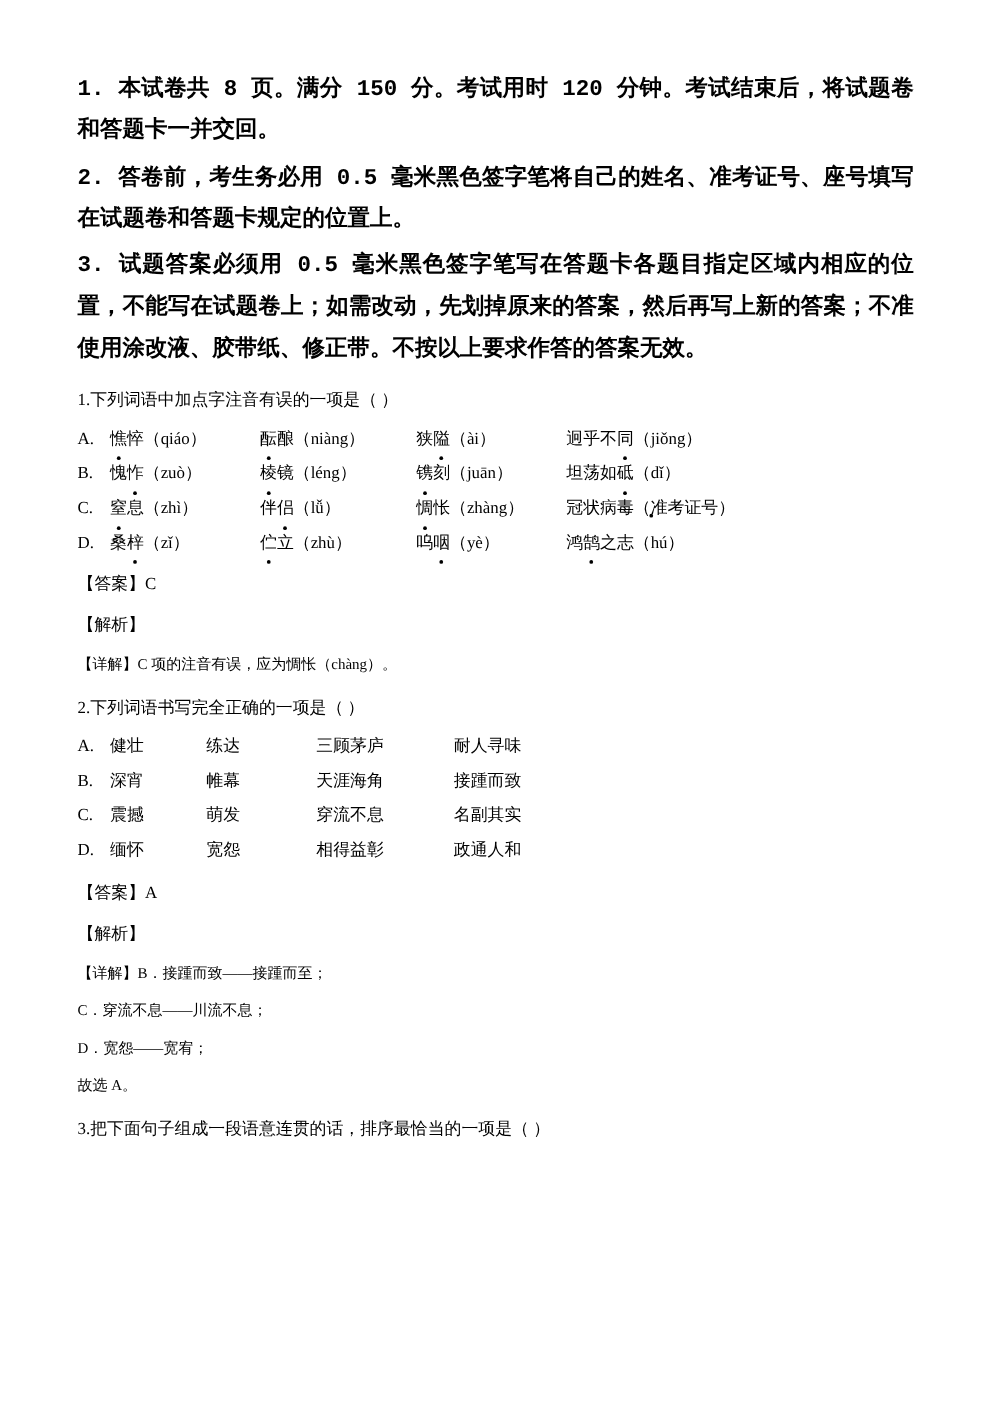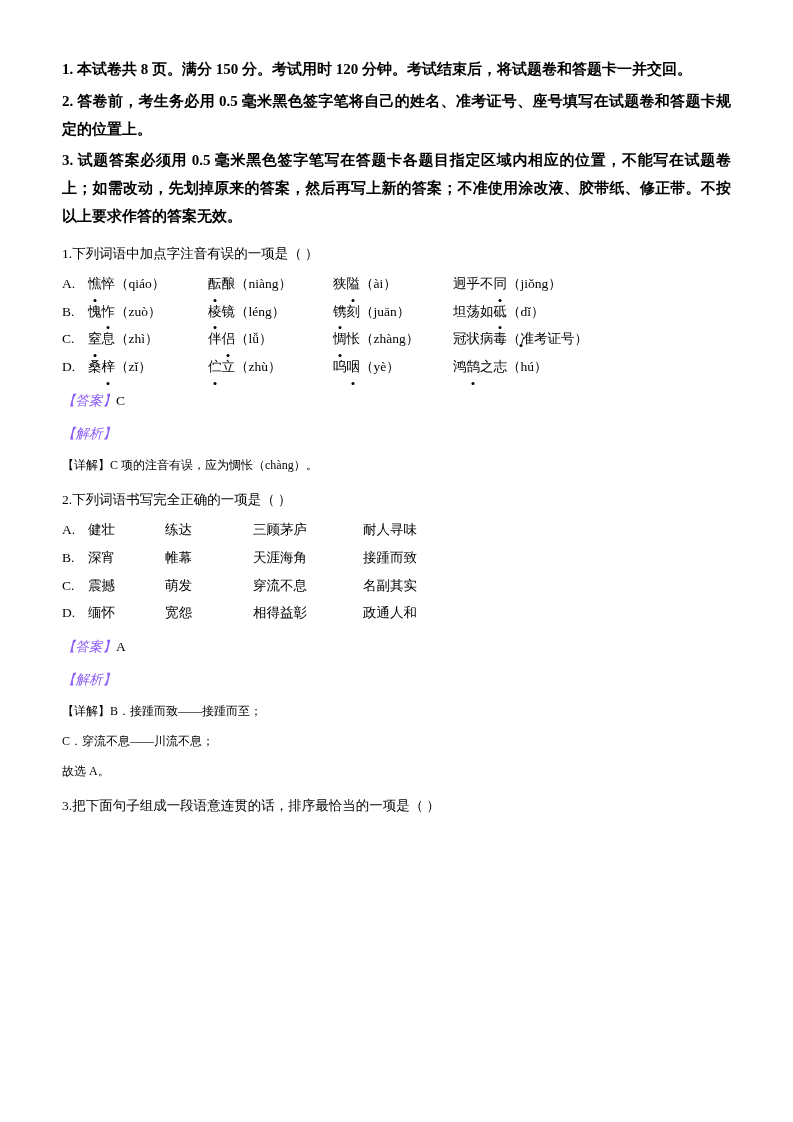--- a/index.html
+++ b/index.html
@@ -29,26 +29,26 @@
     margin: 22px 0 16px 0;
     font-family: "Liberation Sans", "DejaVu Sans", sans-serif;
   }
   .tip-head {
     font-size: 15px;
     font-weight: bold;
     margin: 6px 0 10px 0;
     font-family: "Liberation Sans", "DejaVu Sans", sans-serif;
   }
   .tip-line {
-    font-size: 15px;
+    font-size: 18px;
     font-weight: bold;
     line-height: 1.85;
     margin: 0 0 4px 0;
     text-align: justify;
-    font-family: Liberation Serif, serif;
+    font-family: Liberation Mono, monospace;
   }
   .section-head {
     font-size: 16px;
     font-weight: bold;
     margin: 12px 0 10px 0;
     font-family: "Liberation Sans", "DejaVu Sans", sans-serif;
   }
   .q-stem {
     font-size: 13.5px;
     line-height: 1.9;
@@ -86,22 +86,21 @@
     height: 3px;
     border-radius: 50%;
     background: #000;
   }
   .ans-line {
     font-size: 13.5px;
     line-height: 2.0;
     margin: 6px 0 0 0;
   }
   .tag {
-    color: #8b5cf6;
-    font-style: italic;
+    color: #000000;
   }
   .ans-val {
     color: #000;
   }
   .exp-line {
     font-size: 12px;
     line-height: 2.0;
     margin: 6px 0 0 0;
   }
 </style>
@@ -210,17 +209,18 @@
   </div>
 
   <div class="ans-line">
     <span class="tag">【答案】</span><span class="ans-val">A</span>
   </div>
   <div class="ans-line">
     <span class="tag">【解析】</span>
   </div>
   <div class="exp-line">【详解】B．接踵而致——接踵而至；</div>
   <div class="exp-line">C．穿流不息——川流不息；</div>
+  <div class="exp-line">D．宽怨——宽宥；</div>
   <div class="exp-line">故选 A。</div>
 
   <div class="q-stem">3.把下面句子组成一段语意连贯的话，排序最恰当的一项是（      ）</div>
 
 </div>
 
 </body></html>

